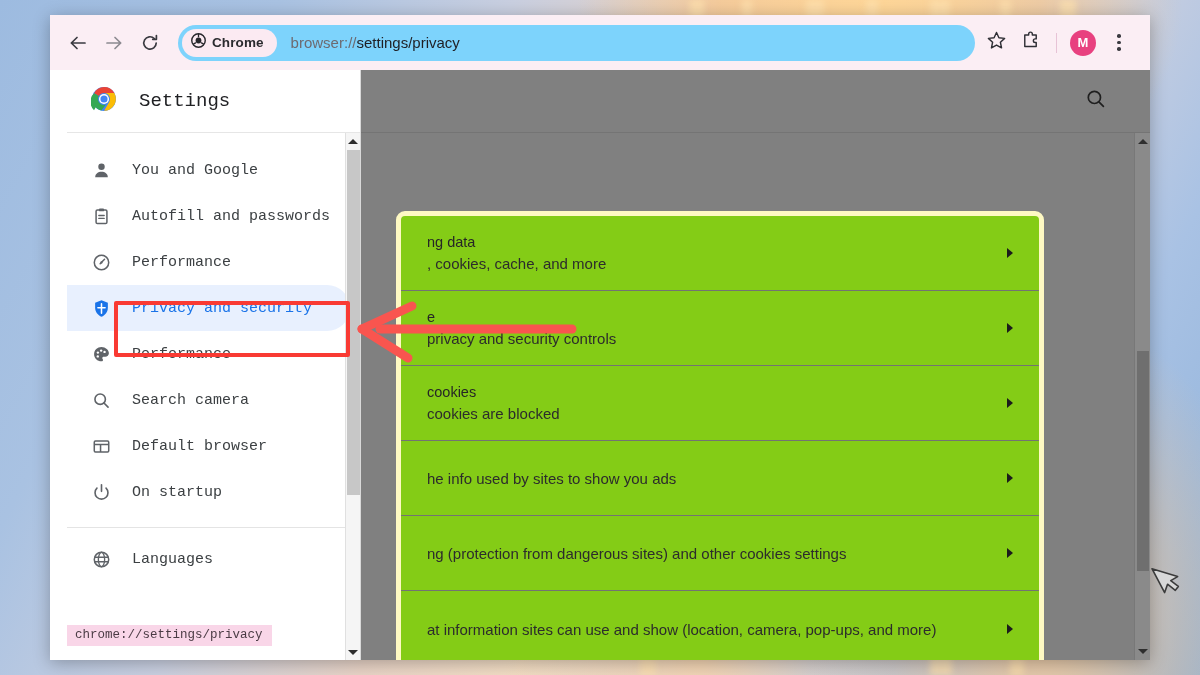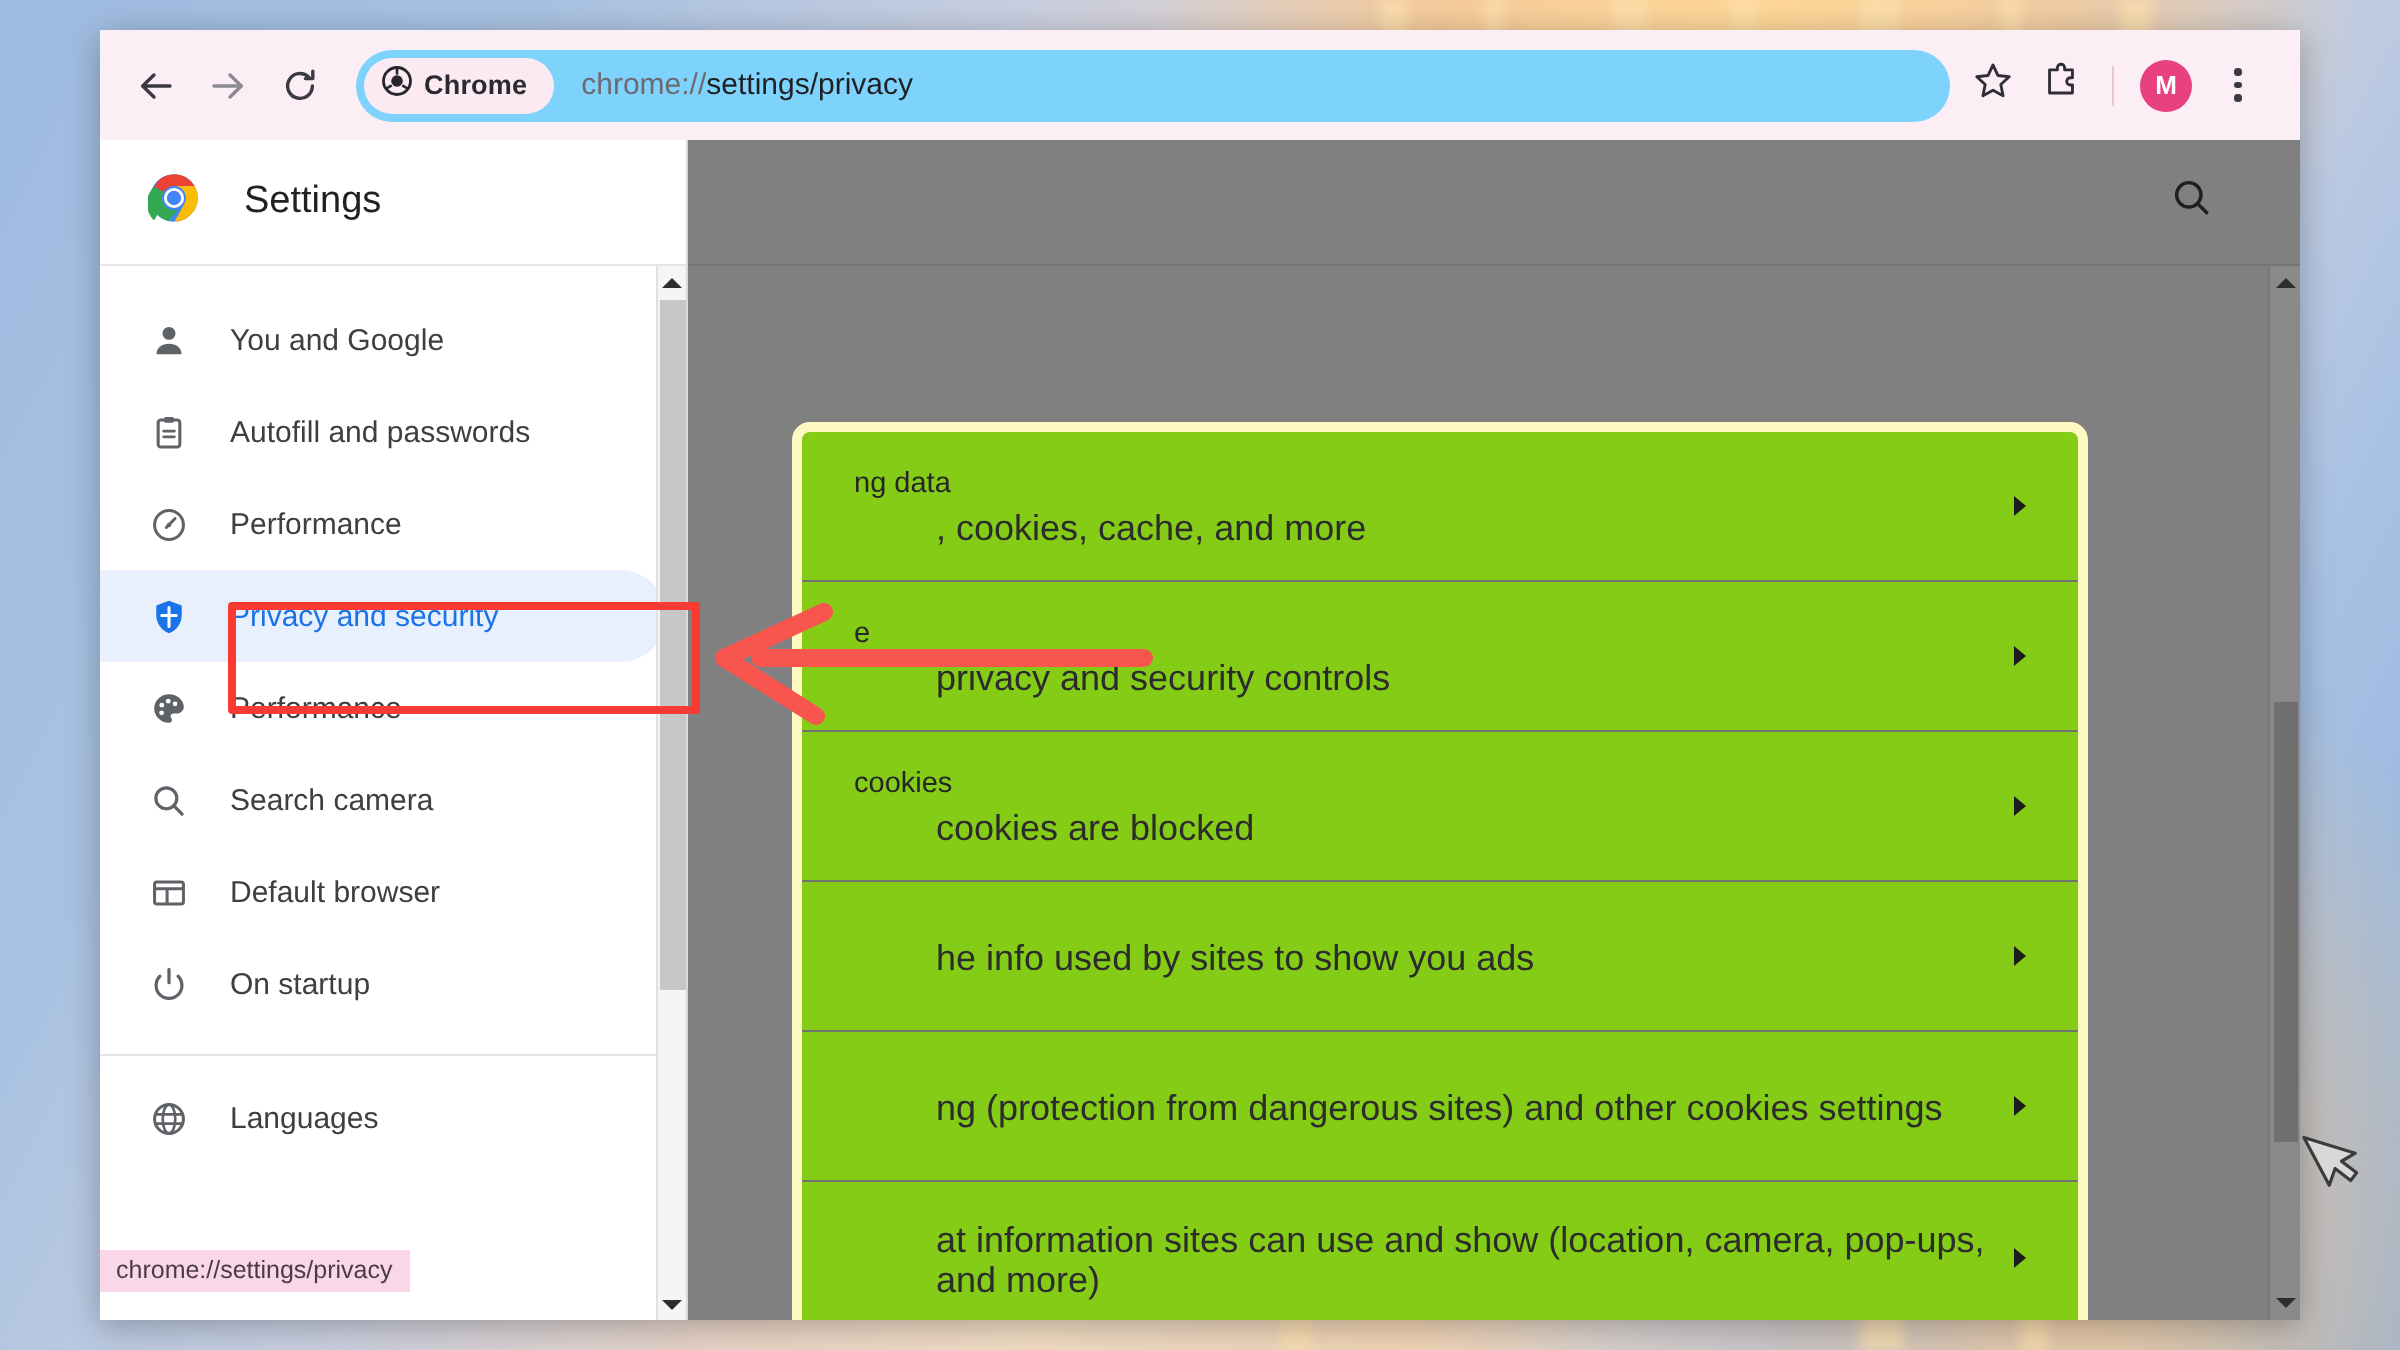--- a/index.html
+++ b/index.html
@@ -156,25 +156,24 @@
     display: flex; flex-direction: column; justify-content: center;
     border-bottom: 1px solid #737373;
   }
   .card-row:last-child { border-bottom: none; }
   .row-title {
     font-size: 14.5px;
     color: #262626;
     line-height: 20px;
   }
   .row-sub {
-    font-size: 18px;
+    font-size: 15px;
     color: #2c2c2c;
     line-height: 20px;
     margin-top: 2px;
-    margin-left: 41px;
   }
   .row-arrow {
     position: absolute;
     right: 26px; top: 50%;
     transform: translateY(-50%);
     width: 0; height: 0;
     border-left: 6px solid #1c1c1c;
     border-top: 5px solid transparent;
     border-bottom: 5px solid transparent;
   }
@@ -199,25 +198,26 @@
   #page-scroll-thumb {
     position: absolute;
     left: 2px; width: 12px;
     top: 218px; height: 220px;
     background: #6f6f6f;
   }
 
   
   #side-panel {
     position: absolute;
-    left: 0; top: 0;
+    left: 17px; top: 0;
     width: 294px; height: 590px;
     background: #0c4a6e;
     z-index: 5;
     border-right: 1px solid #d9d9d9;
+    font-family: Liberation Mono, monospace;
   }
   #panel-header {
     height: 63px;
     display: flex; align-items: center;
     padding-left: 24px;
     gap: 22px;
     border-bottom: 1px solid #e6e6e6;
     background: #fff;
   }
   #panel-title {
@@ -361,21 +361,21 @@
             <circle cx="8" cy="8" r="7.2" fill="none" stroke="#26262b" stroke-width="1.5"></circle>
             <circle cx="8" cy="8" r="3.1" fill="#26262b"></circle>
             <path d="M8 1.1 L8 4.6" stroke="#26262b" stroke-width="1.4"></path>
             <path d="M2.2 12.1 L5.2 10.3" stroke="#26262b" stroke-width="1.4"></path>
             <path d="M13.8 12.1 L10.8 10.3" stroke="#26262b" stroke-width="1.4"></path>
           </svg>
         </span>
         <span class="chip-label">Chrome</span>
       </div>
       <div id="url-text">
-        <span>chrome://</span><span class="strong">settings/privacy</span>
+        <span>browser://</span><span class="strong">settings/privacy</span>
       </div>
     </div>
 
     <div class="tool-icon" id="star-icon">
       <span>
         <svg width="21" height="21" viewBox="0 0 22 22">
           <path d="M11 2.6l2.55 5.5 5.95.68-4.42 4.05 1.2 5.9L11 15.8l-5.28 2.93 1.2-5.9L2.5 8.78l5.95-.68z" fill="none" stroke="#2f2f35" stroke-width="1.5" stroke-linejoin="round"></path>
         </svg>
       </span>
     </div>

